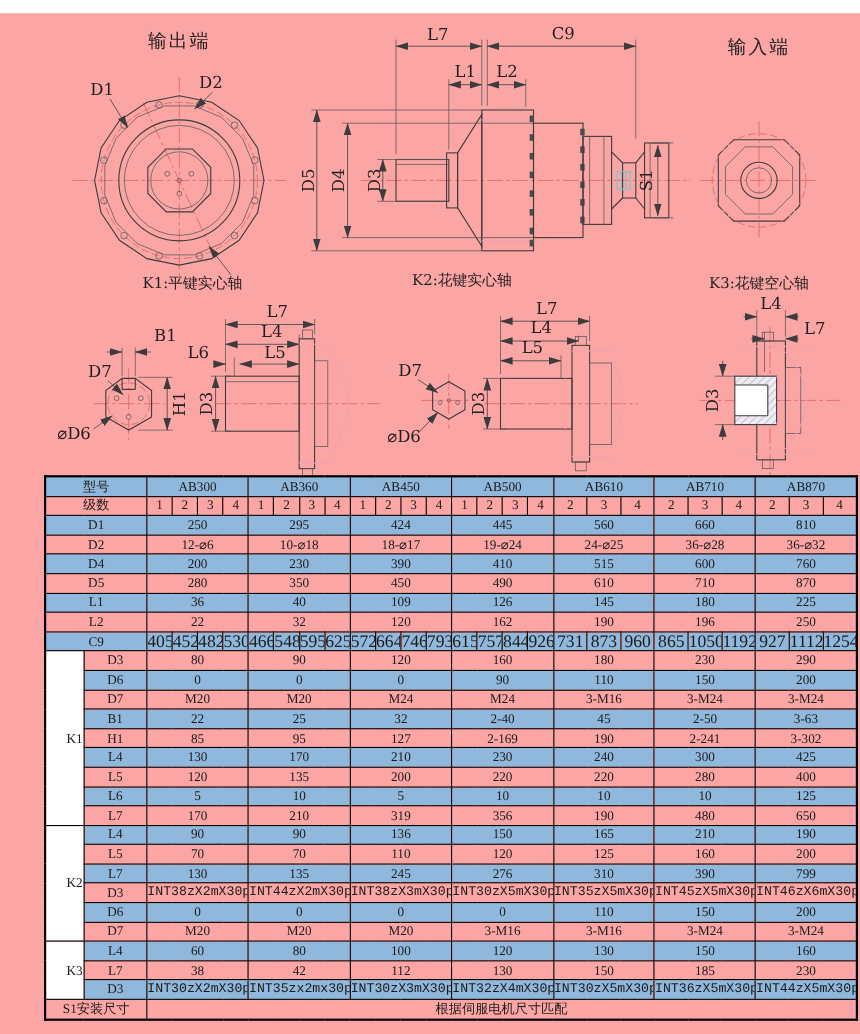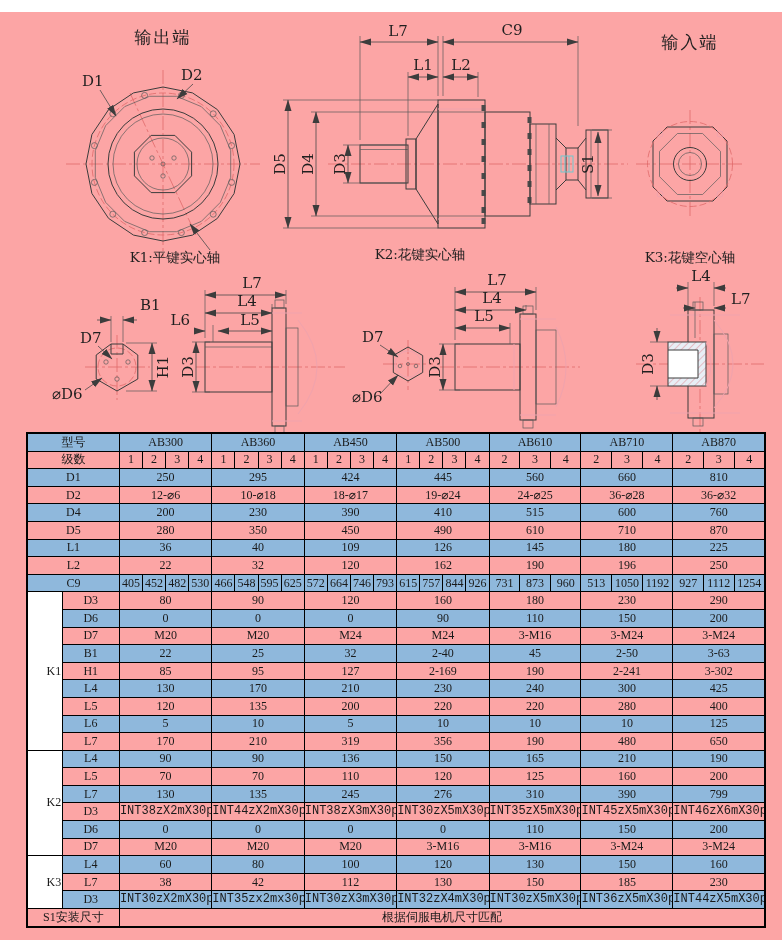--- a/index.html
+++ b/index.html
@@ -10,28 +10,28 @@
   .ttl{font-size:17px;letter-spacing:2px;}
   .dim{font-size:15px;}
   .cap{font-size:13.5px;}
   .ln{stroke:#3c3c3c;stroke-width:1;fill:none;}
   .tn{stroke:#5a5a5a;stroke-width:.7;fill:none;}
   .dl{stroke:#4a4a4a;stroke-width:.8;fill:none;}
   .cl{stroke:#e06a6a;stroke-width:.8;fill:none;stroke-dasharray:14 3 3 3;}
   .rd{stroke:#e06a6a;stroke-width:.8;fill:none;stroke-dasharray:7 3;}
   .pk{stroke:#f0a3ad;stroke-width:1;fill:none;}
   .cy{stroke:#6fc9cf;stroke-width:1;fill:none;}
-  #tablewrap{position:absolute;left:26px;top:420px;width:741px;}
+  #tablewrap{position:absolute;left:40px;top:420px;width:741px;}
   table.spec{border-collapse:collapse;table-layout:fixed;width:740px;
              border:2px solid #000;}
   table.spec td{border:1px solid #000;height:16.6px;line-height:15px;text-align:center;
                 font-size:12px;padding:0;overflow:hidden;white-space:nowrap;
                 font-family:"Liberation Serif","DejaVu Serif",serif;}
   table.spec td.b{background:#8fb8dc;}
-  table.spec td.c9v{font-size:12px;text-align:center;}
+  table.spec td.c9v{font-size:16px;text-align:center;}
   table.spec td.small{font-size:12px;font-family:Liberation Mono, monospace;}
   table.spec td.gname{background:#fff;padding-left:18px;}
 </style>
 </head>
 <body>
 <div id="page">
 
 <svg id="drawings" width="782" height="420" viewBox="0 0 782 420">
   <defs>
     <marker id="ae" orient="auto" markerUnits="userSpaceOnUse" markerWidth="12" markerHeight="9" refX="11" refY="4.5">
@@ -456,21 +456,21 @@
             <td class="b c9v">664</td>
             <td class="b c9v">746</td>
             <td class="b c9v">793</td>
             <td class="b c9v">615</td>
             <td class="b c9v">757</td>
             <td class="b c9v">844</td>
             <td class="b c9v">926</td>
             <td class="b c9v">731</td>
             <td class="b c9v">873</td>
             <td class="b c9v">960</td>
-            <td class="b c9v">513</td>
+            <td class="b c9v">865</td>
             <td class="b c9v">1050</td>
             <td class="b c9v">1192</td>
             <td class="b c9v">927</td>
             <td class="b c9v">1112</td>
             <td class="b c9v">1254</td>
           </tr>
           <tr>
             <td rowspan="9" class="gname">K1</td>
             <td>D3</td>
             <td colspan="4">80</td>

